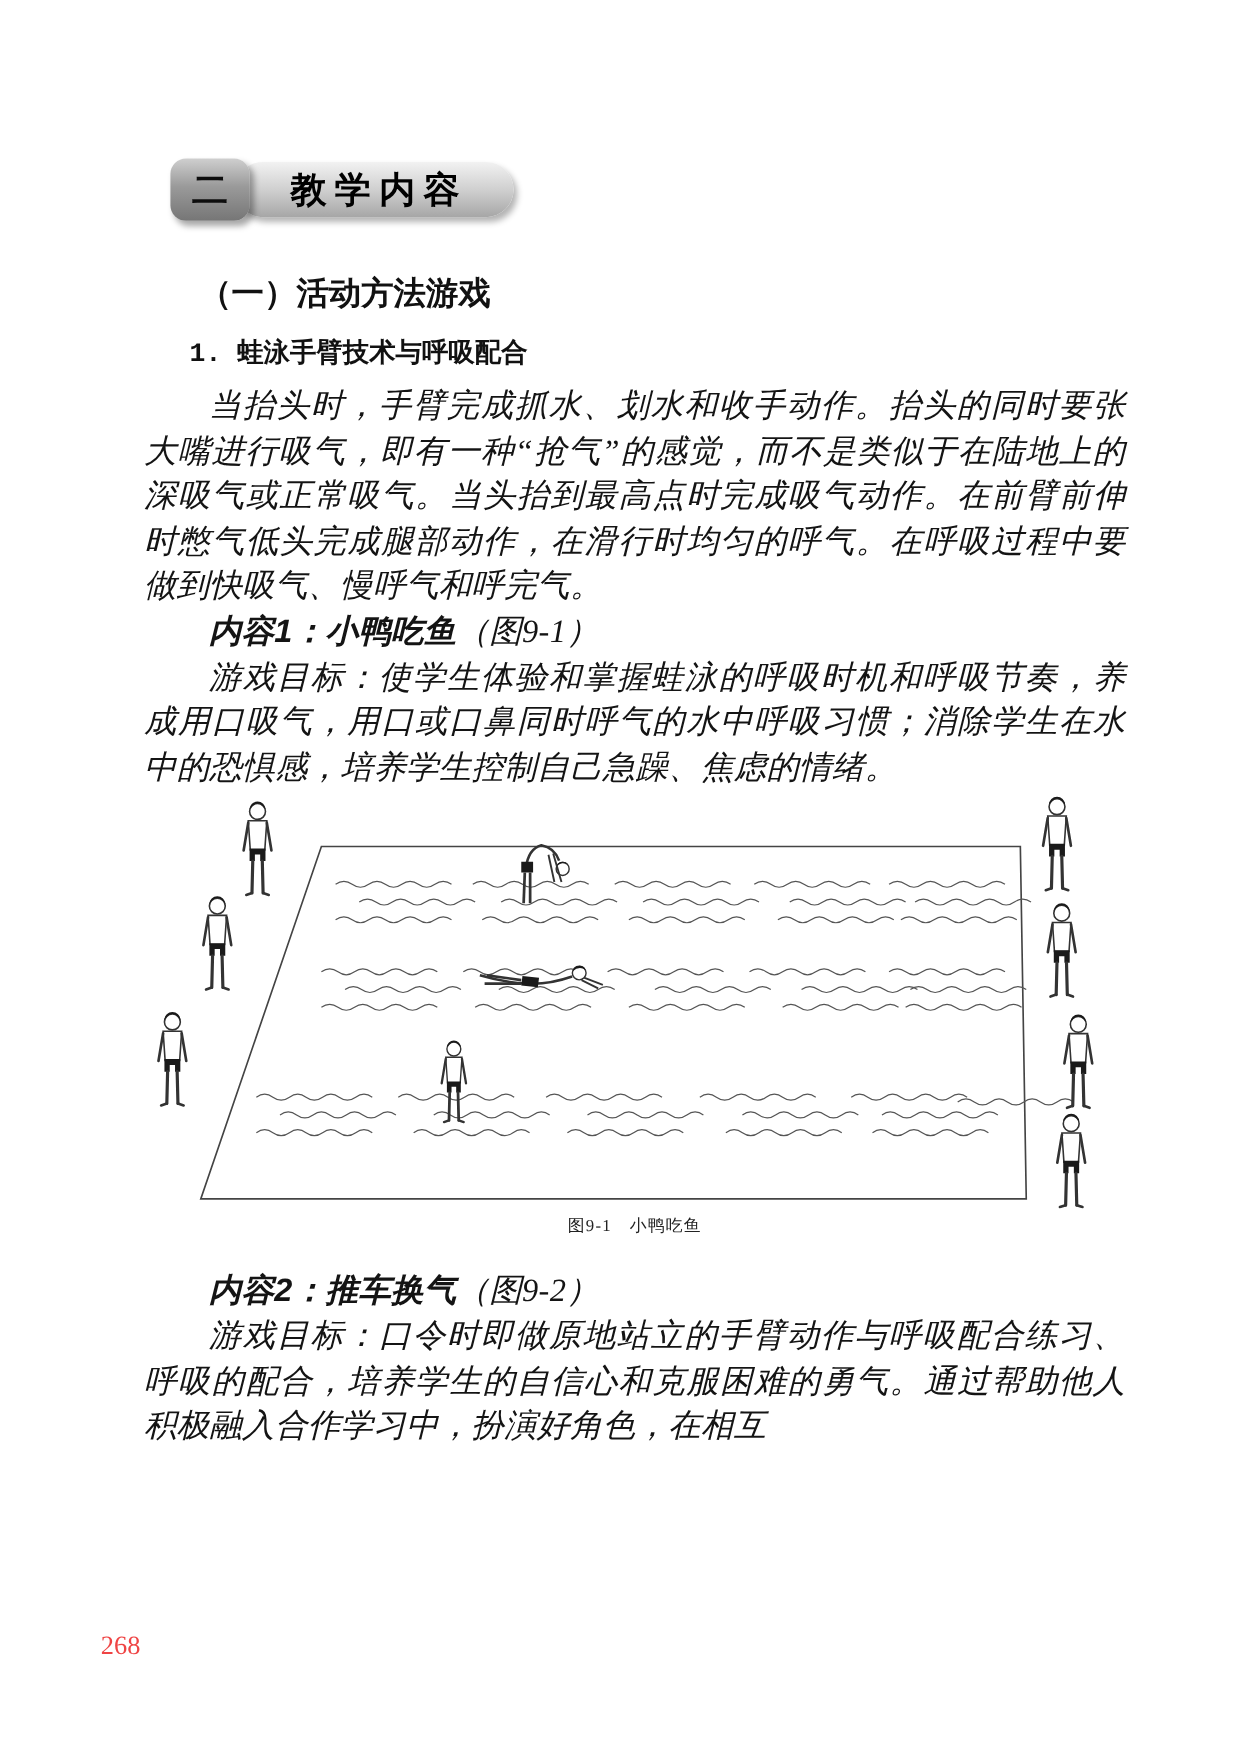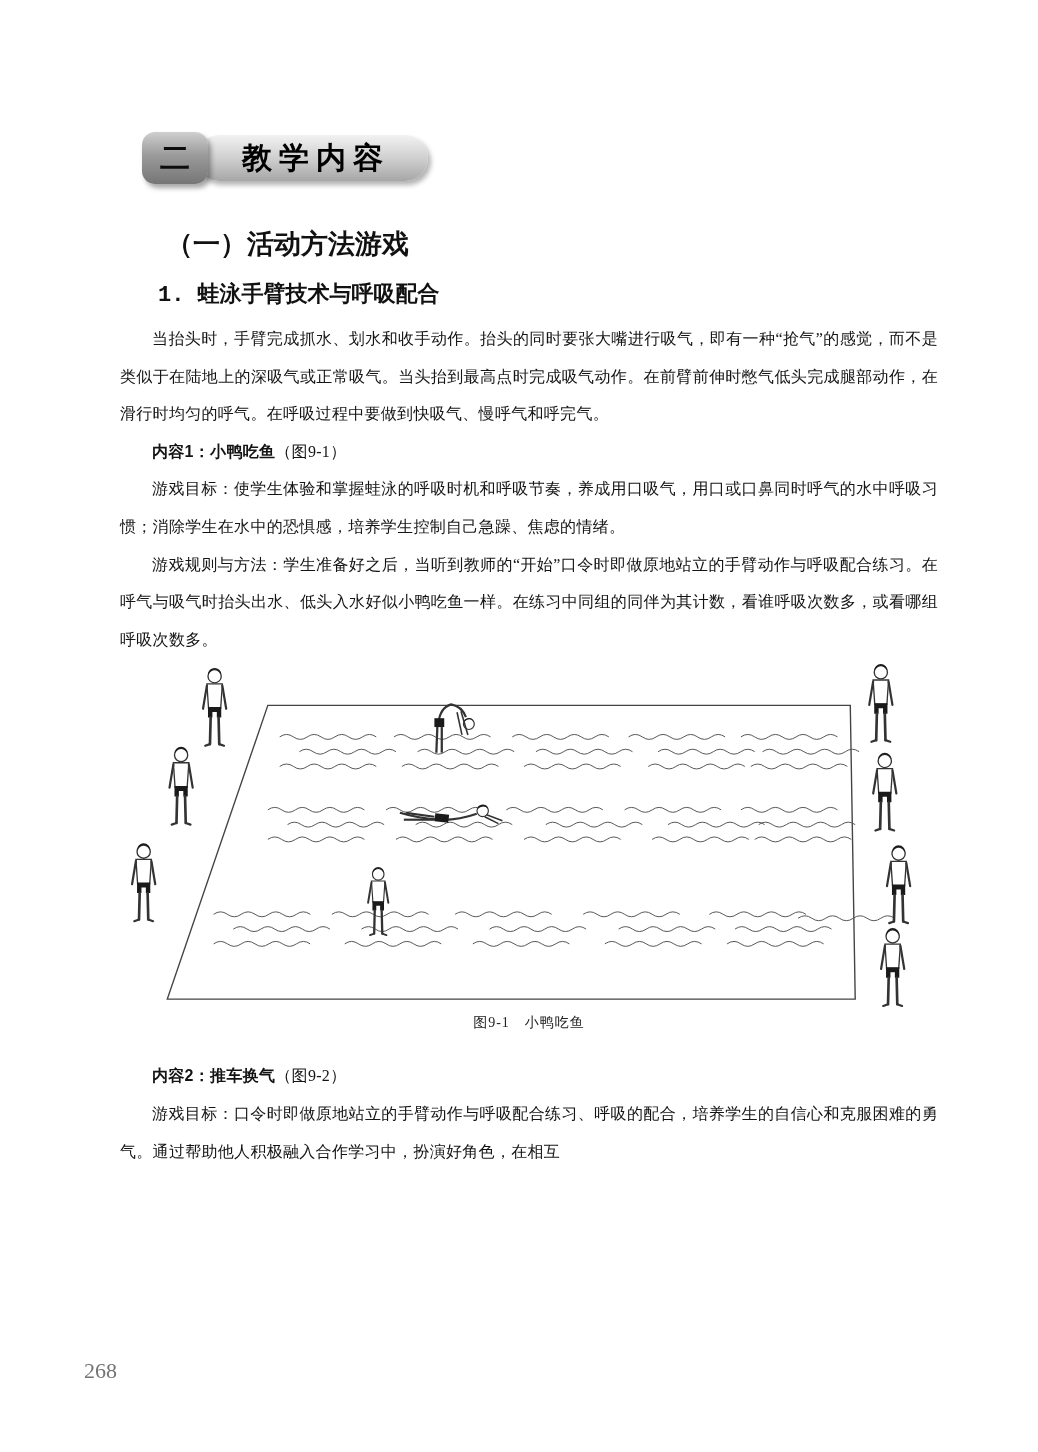--- a/index.html
+++ b/index.html
@@ -38,38 +38,38 @@
   .section-heading {
     font-size: 27px; font-weight: 700; padding-left: 46px;
     line-height: 40px; margin-bottom: 16px; color: #111;
   }
   .subsection-heading {
     font-family: Liberation Mono, monospace; font-weight: 700;
     font-size: 22px; line-height: 32px; padding-left: 38px; margin-bottom: 8px;
     color: #111;
   }
   .para {
-    font-size: 16px; line-height: 37.6px; text-align: justify;
-    text-indent: 2em; color: #141414; letter-spacing: 0.3px;
+    font-size: 27px; line-height: 37.6px; text-align: justify;
+    text-indent: 2em; color: #141414; letter-spacing: 0.3px; font-style: italic;
   }
   .hei { font-family: "Liberation Sans", sans-serif; font-weight: 700; }
 
   
   .figure-wrap { width: 818px; margin-top: 2px; }
   .figure-wrap svg { display: block; }
   .figure-caption {
     text-align: center; font-size: 14px; line-height: 24px;
     letter-spacing: 1px; color: #222; margin: 4px 0 16px 0;
   }
 
   .spacer-sm { height: 6px; }
 
   .page-number {
     position: absolute; left: 84px; top: 1358px;
-    font-size: 22px; color: #737373; font-family: "Liberation Serif", serif;
+    font-size: 22px; color: #ef4444; font-family: "Liberation Serif", serif;
   }
 </style>
 </head>
 <body>
 
 <div class="page">
 
   <div class="badge-row">
     <div class="badge-num">二</div>
     <div class="badge-title">教学内容</div>
@@ -81,21 +81,20 @@
 
     <div class="subsection-heading">1. 蛙泳手臂技术与呼吸配合</div>
 
     <p class="para">当抬头时，手臂完成抓水、划水和收手动作。抬头的同时要张大嘴进行吸气，即有一种“抢气”的感觉，而不是类似于在陆地上的深吸气或正常吸气。当头抬到最高点时完成吸气动作。在前臂前伸时憋气低头完成腿部动作，在滑行时均匀的呼气。在呼吸过程中要做到快吸气、慢呼气和呼完气。</p>
 
     <p class="para"><span class="hei">内容1：小鸭吃鱼</span><span>（图9-1）</span></p>
 
     <p class="para">游戏目标：使学生体验和掌握蛙泳的呼吸时机和呼吸节奏，养成用口吸气，用口或口鼻同时呼气的水中呼吸习惯；消除学生在水中的恐惧感，培养学生控制自己急躁、焦虑的情绪。</p>
 
 
-    <p class="para">游戏规则与方法：学生准备好之后，当听到教师的“开始”口令时即做原地站立的手臂动作与呼吸配合练习。在呼气与吸气时抬头出水、低头入水好似小鸭吃鱼一样。在练习中同组的同伴为其计数，看谁呼吸次数多，或看哪组呼吸次数多。</p>
 
     <div class="figure-wrap">
       <svg viewBox="0 0 830 352" width="818" height="347">
         <defs>
           <g id="kid" stroke-linecap="round">
             <circle cx="0" cy="7.5" r="6" fill="#fff" stroke="#333" stroke-width="1.2"></circle>
             <path d="M-6,6 a6,6 0 0 1 12,0 q-3,-4.5 -6,-4.5 q-3,0 -6,4.5 z" fill="#1a1a1a"></path>
             <path d="M-7,14.5 L7,14.5 L5.5,36.5 L-5.5,36.5 Z" fill="#fff" stroke="#333" stroke-width="1.2"></path>
             <line x1="-7" y1="16" x2="-10.5" y2="37" stroke="#333" stroke-width="2"></line>
             <line x1="7" y1="16" x2="10.5" y2="37" stroke="#333" stroke-width="2"></line>

